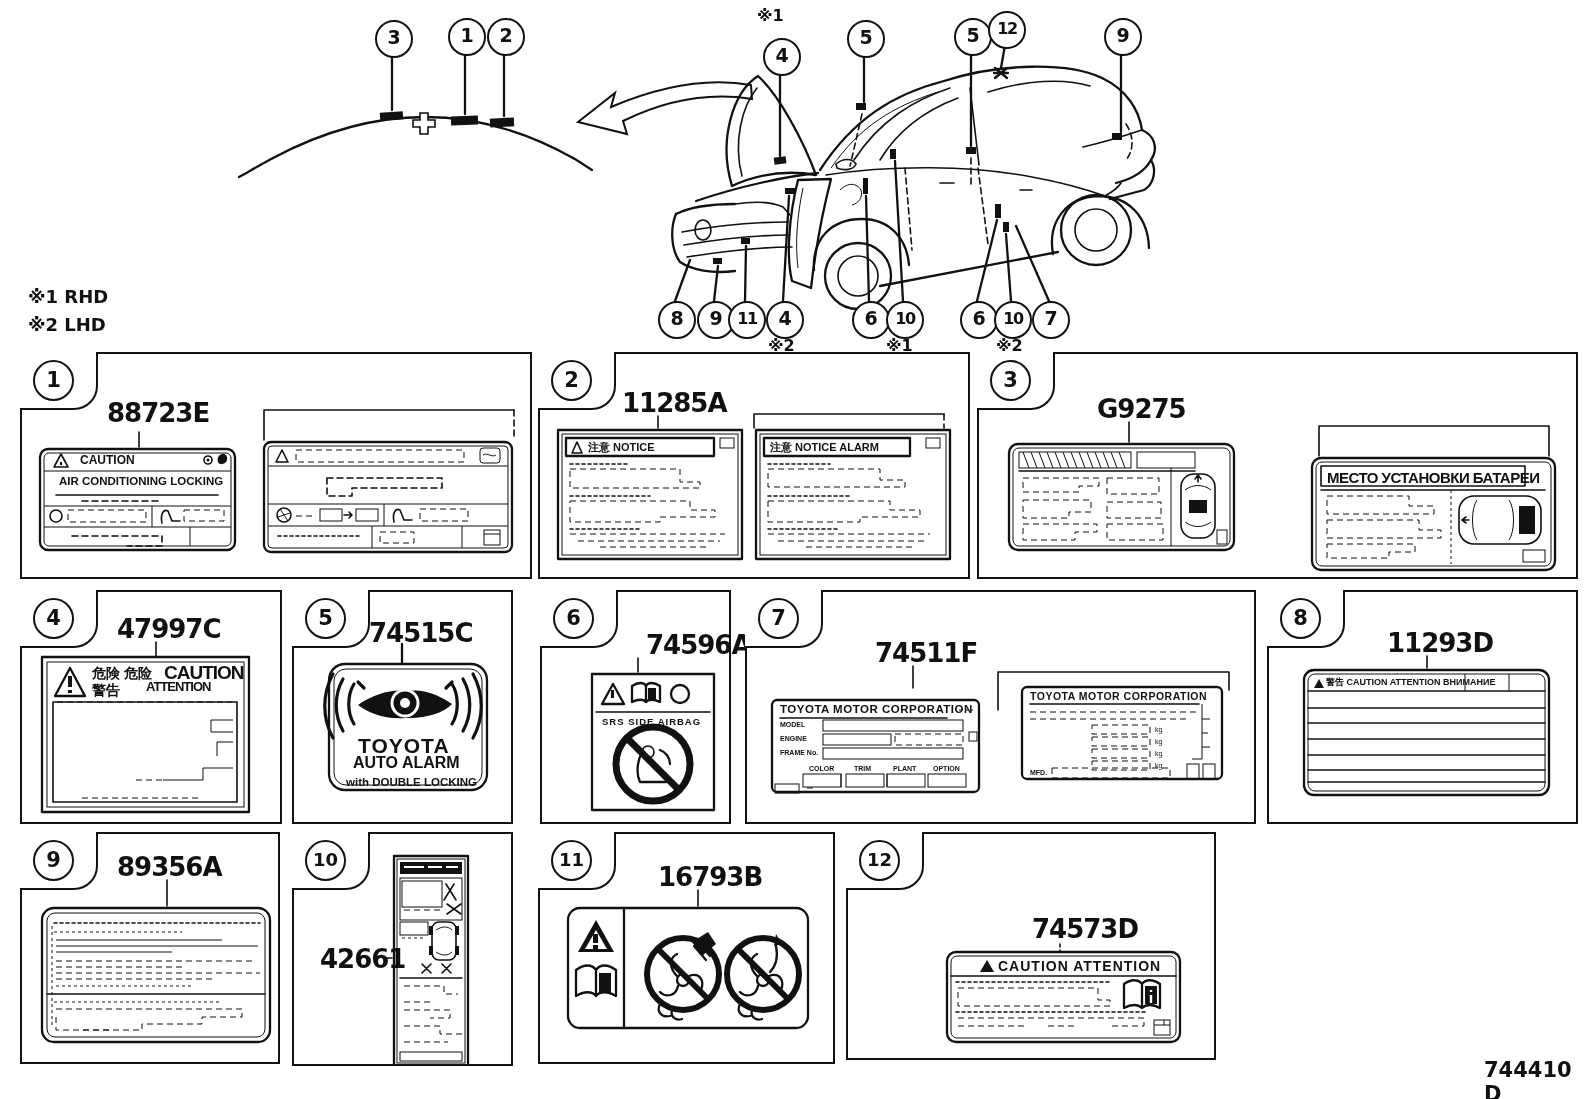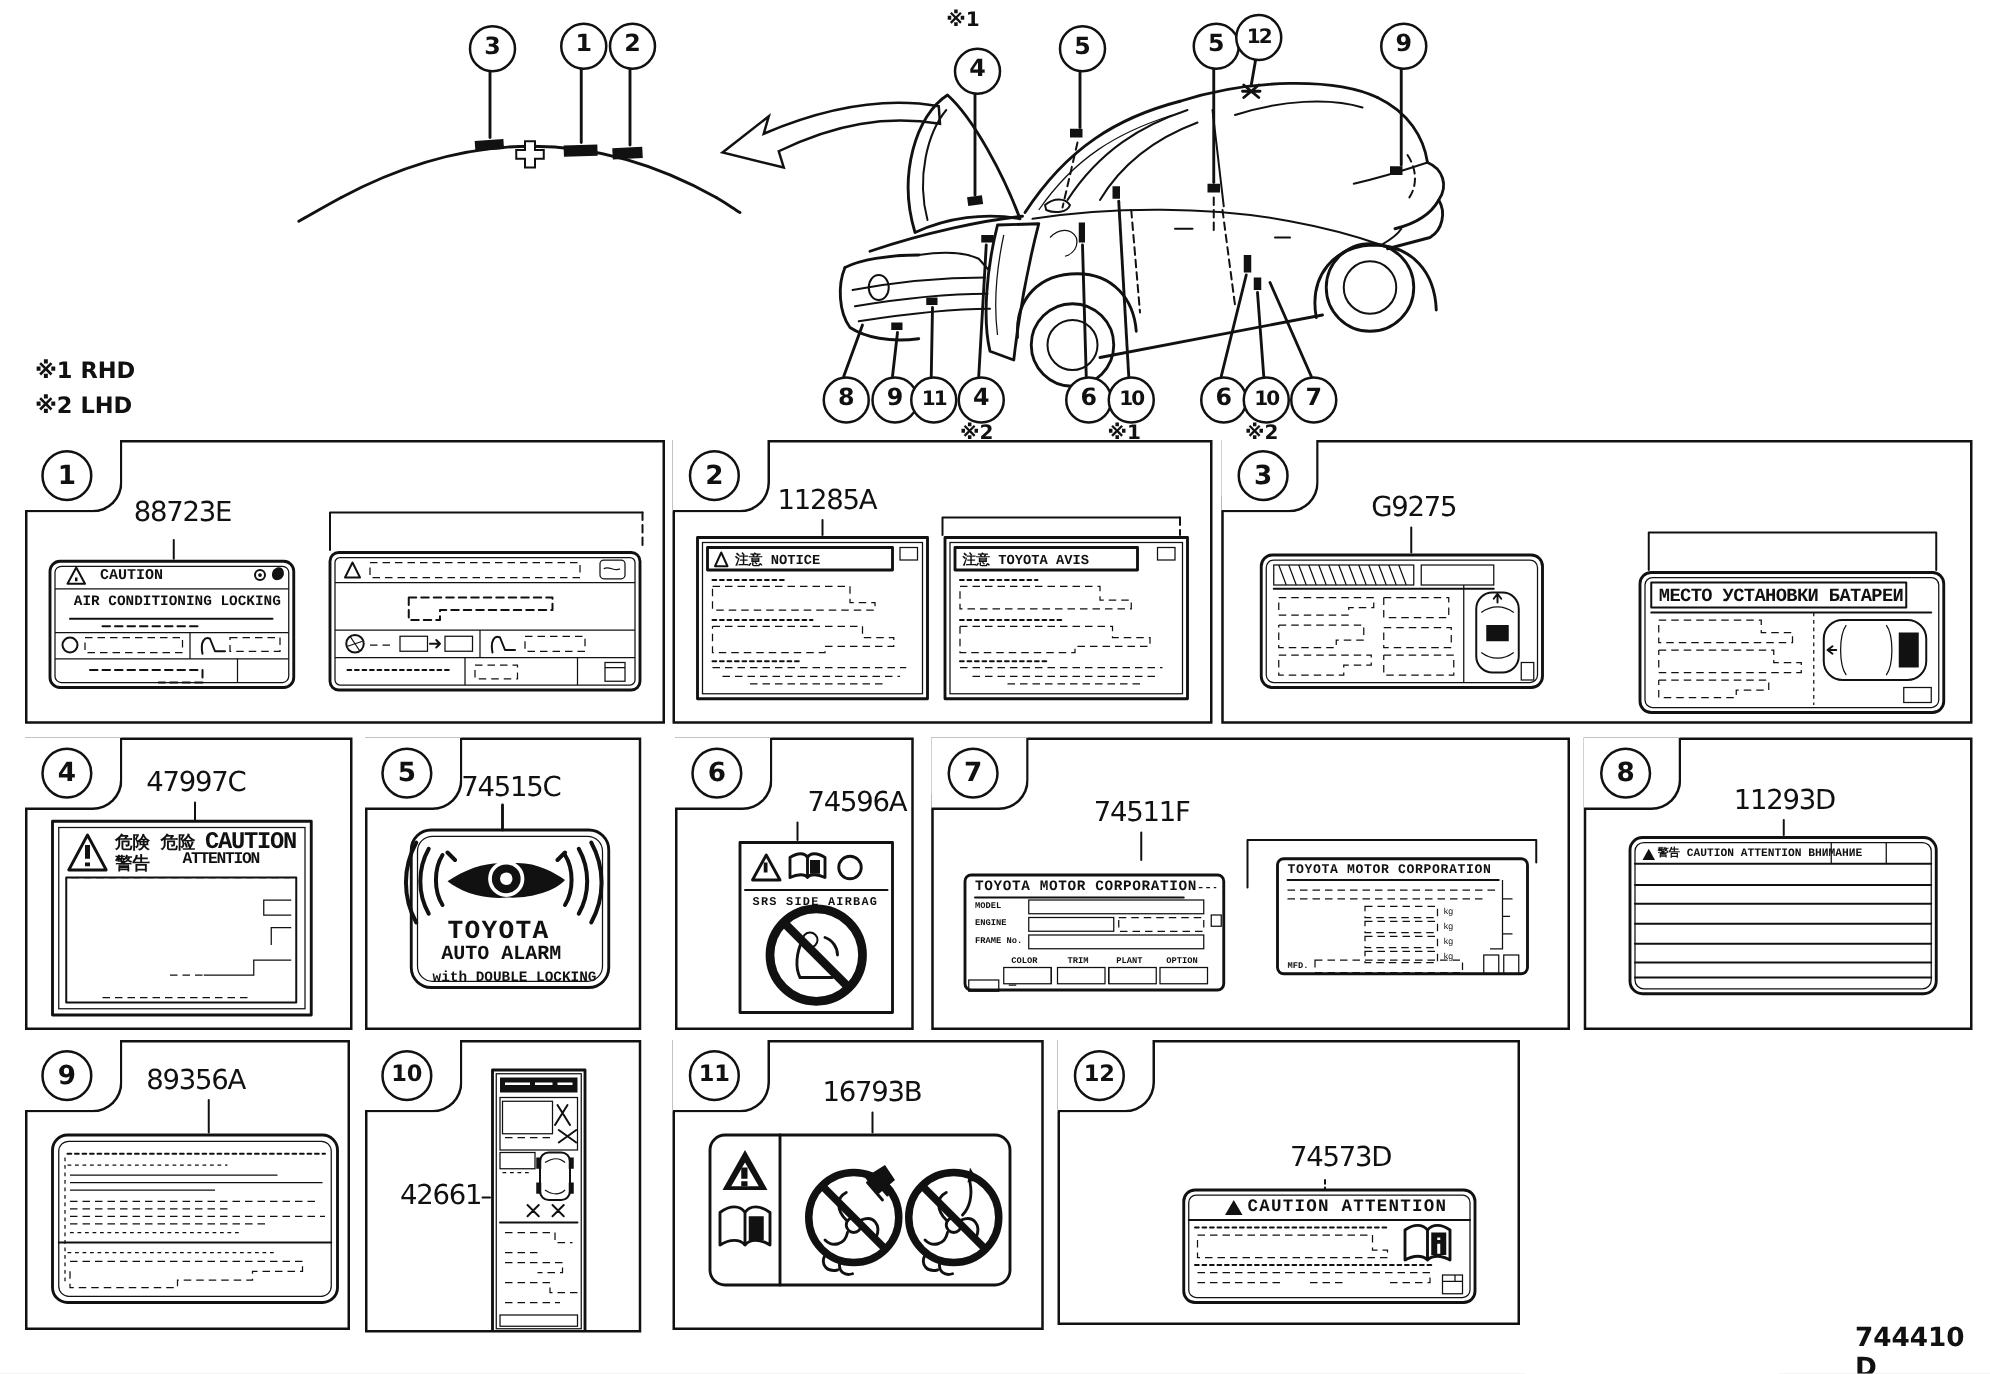--- a/index.html
+++ b/index.html
@@ -14,30 +14,30 @@
   .dd{stroke-dasharray:3 3;}
   .f{fill:#111;stroke:none;}
   .wh{fill:#fff;stroke:#111;}
   .panel{position:absolute;border:2.2px solid #111;background:#fff;}
   .badge{position:absolute;left:-2px;top:-2px;width:76px;height:56px;
          border-right:2.2px solid #111;border-bottom:2.2px solid #111;
          border-bottom-right-radius:24px;background:#fff;}
   .bcirc{position:absolute;left:13px;top:8px;width:37px;height:37px;border:2.6px solid #111;
          border-radius:50%;text-align:center;font-weight:bold;font-size:21px;line-height:36px;
          font-family:"DejaVu Sans",sans-serif;background:#fff;}
-  .pn{position:absolute;font-family:"DejaVu Sans",sans-serif;font-weight:normal;
-      font-size:22px;letter-spacing:-1px;white-space:nowrap;}
+  .pn{position:absolute;font-family:"DejaVu Sans",sans-serif;font-weight:bold;
+      font-size:26px;letter-spacing:-1px;white-space:nowrap;}
   .co{position:absolute;width:34px;height:34px;border:2.6px solid #111;border-radius:50%;
       background:#fff;text-align:center;font-weight:bold;font-size:19px;line-height:31px;
       font-family:"DejaVu Sans",sans-serif;z-index:5;}
   .co.w{font-size:16px;letter-spacing:-1.5px;}
   .note{position:absolute;font-weight:bold;font-size:16px;font-family:"DejaVu Sans",sans-serif;white-space:nowrap;}
   .legend{position:absolute;font-weight:bold;font-size:18px;font-family:"DejaVu Sans",sans-serif;white-space:nowrap;}
   .t{position:absolute;white-space:nowrap;font-family:"Liberation Sans",sans-serif;}
-  .b{font-weight:bold;font-family:Liberation Mono, monospace;}
+  .b{font-weight:bold;}
   .footer{position:absolute;font-family:"DejaVu Sans",sans-serif;font-weight:bold;font-size:21px;}
 </style>
 </head>
 <body>
 
 <div class="page">
 
   <svg width="1592" height="352" viewBox="0 0 1592 352">
 
     <g>
@@ -258,21 +258,21 @@
       <rect class="s2" x="224" y="84" width="146" height="18"></rect>
       <rect class="th" x="386" y="84" width="14" height="10"></rect>
       <path class="s dd" d="M228,110 H290"></path>
       <path class="th d" d="M228,115 H340 V126 H365 V133 H228 V115"></path>
       <path class="s dd" d="M228,142 H312"></path>
       <path class="th d" d="M228,147 H350 V156 H380 V163 H320 V168 H228 V147"></path>
       <path class="s dd" d="M228,175 H300"></path>
       <path class="th d" d="M228,180 H390 M238,187 H385 M266,193 H375"></path>
     </svg>
     <div class="t b" style="left:48px;top:86px;font-size:11px;">注意  NOTICE</div>
-    <div class="t b" style="left:230px;top:86px;font-size:11px;">注意 TOYOTA AVIS</div>
+    <div class="t b" style="left:230px;top:86px;font-size:11px;">注意 NOTICE ALARM</div>
   </div>
 
   <div class="panel" style="left:977px;top:352px;width:597px;height:223px;">
     <div class="badge">
         <div class="bcirc">3</div>
       </div>
     <div class="pn" style="left:118px;top:40px;">G9275</div>
     <svg width="597" height="223" viewBox="0 0 597 223">
       <path class="s" d="M150,68 V88"></path>
 

